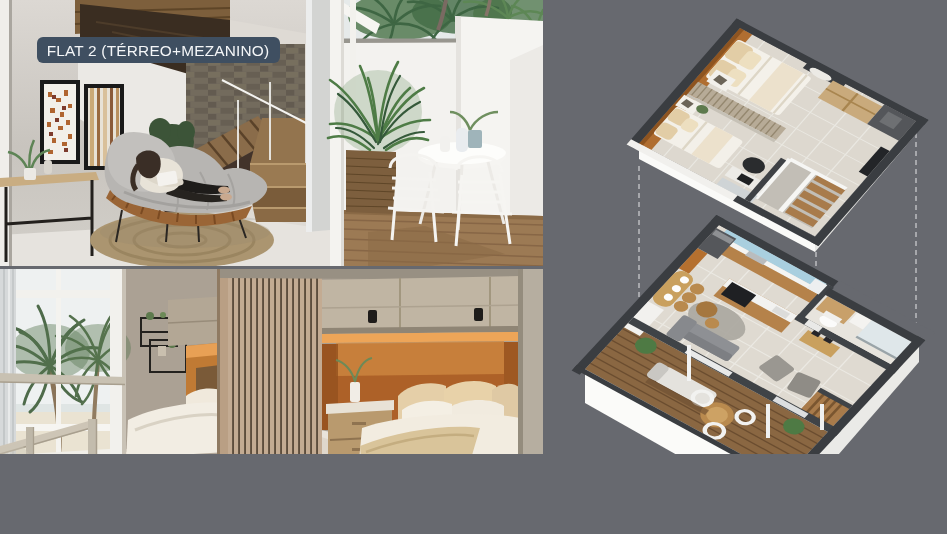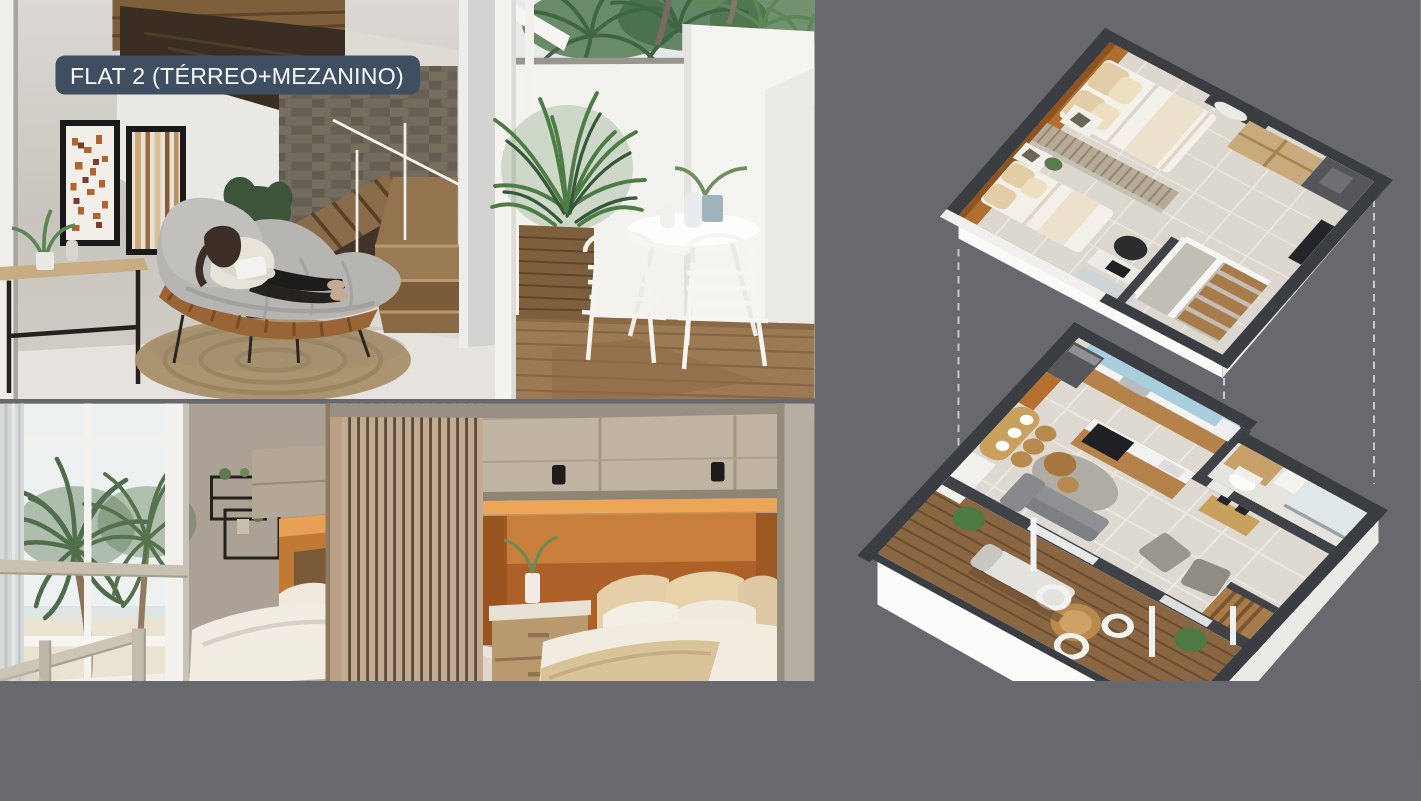--- a/index.html
+++ b/index.html
@@ -1,16 +1,16 @@
 <!DOCTYPE html>
 <html><head>
 <meta charset="utf-8">
 <style>
   html,body{margin:0;padding:0;background:#67696f;}
-  #stage{position:relative;width:947px;height:454px;overflow:hidden;background:#ffffff;
+  #stage{position:relative;width:947px;height:454px;overflow:hidden;background:#fde047;
          font-family:"Liberation Sans", sans-serif;}
   svg{display:block;}
 </style>
 </head>
 <body>
 <div id="stage">
 <svg width="947" height="534" viewBox="0 0 947 534">
 <defs>
   <clipPath id="cpTop">
           <rect x="0" y="0" width="543" height="266"></rect>

